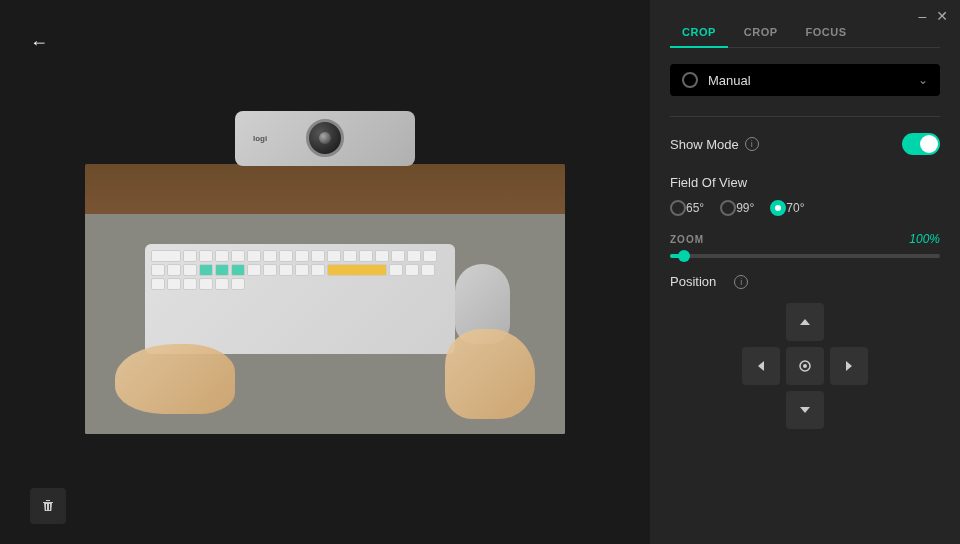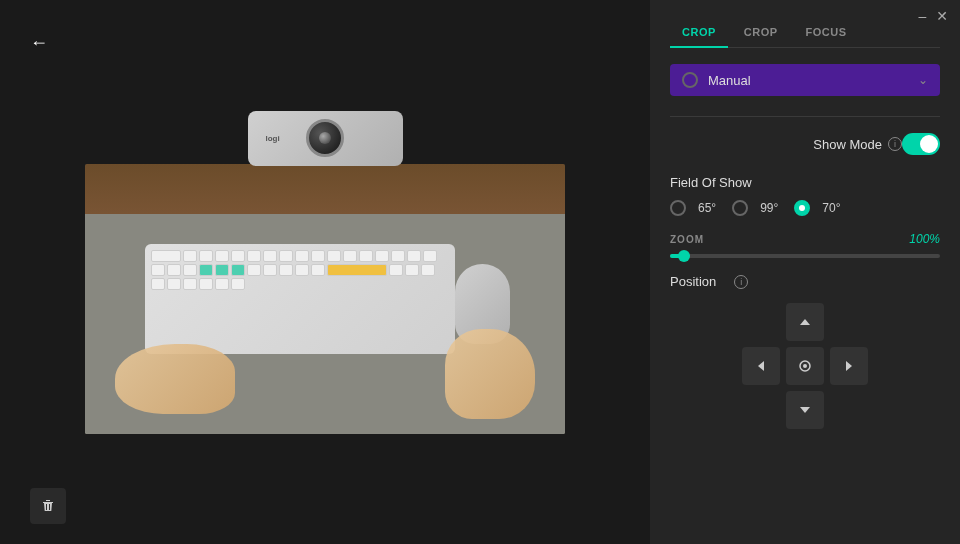--- a/index.html
+++ b/index.html
@@ -51,21 +51,21 @@
       color: #fff;
     }
 
     .camera-container {
       display: flex;
       flex-direction: column;
       align-items: center;
     }
 
     .webcam-device {
-      width: 155px;
+      width: 180px;
       height: 55px;
       background: linear-gradient(135deg, #d0d0d0, #b0b0b0);
       border-radius: 8px;
       display: flex;
       align-items: center;
       justify-content: center;
       position: relative;
       margin-bottom: -2px;
       z-index: 2;
     }
@@ -259,21 +259,21 @@
       letter-spacing: 1px;
       color: #888;
       margin-bottom: 10px;
       text-transform: uppercase;
     }
 
     .preset-row {
       display: flex;
       align-items: center;
       justify-content: space-between;
-      background: #4c1d95;
+      background: #000000;
       border-radius: 4px;
       padding: 8px 12px;
     }
 
     .preset-left {
       display: flex;
       align-items: center;
       gap: 10px;
     }
 
@@ -300,21 +300,21 @@
 
     .divider {
       height: 1px;
       background: #3a3a3a;
       margin: 4px 0 16px;
     }
 
     .toggle-row {
       display: flex;
       align-items: center;
-      justify-content: flex-end;
+      justify-content: space-between;
       margin-bottom: 4px;
     }
 
     .toggle-label {
       font-size: 13px;
       color: #ddd;
       display: flex;
       align-items: center;
       gap: 6px;
     }
@@ -363,21 +363,21 @@
 
     .fov-options {
       display: flex;
       gap: 16px;
       align-items: center;
     }
 
     .fov-option {
       display: flex;
       align-items: center;
-      gap: 12px;
+      gap: 0;
       cursor: pointer;
       justify-content: center;
     }
 
     .fov-radio {
       width: 16px;
       height: 16px;
       border-radius: 50%;
       border: 2px solid #666;
       background: transparent;
@@ -606,21 +606,21 @@
           <span>Show Mode</span>
           <span class="info-icon">i</span>
         </span>
         <div class="toggle">
           <div class="toggle-knob"></div>
         </div>
       </div>
     </div>
 
     <div class="section fov-section">
-      <div class="fov-label">Field Of Show</div>
+      <div class="fov-label">Field Of View</div>
       <div class="fov-options">
         <div class="fov-option">
           <div class="fov-radio"></div>
           <span class="fov-option-label">65°</span>
         </div>
         <div class="fov-option">
           <div class="fov-radio"></div>
           <span class="fov-option-label">99°</span>
         </div>
         <div class="fov-option">

